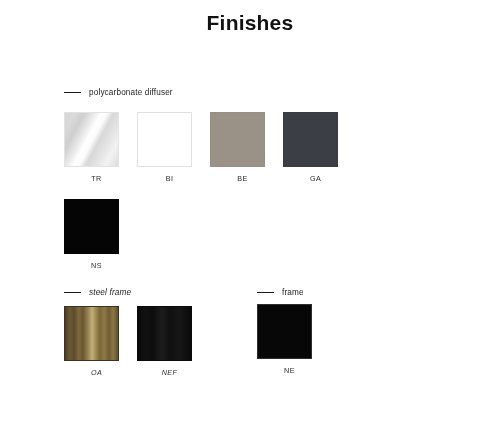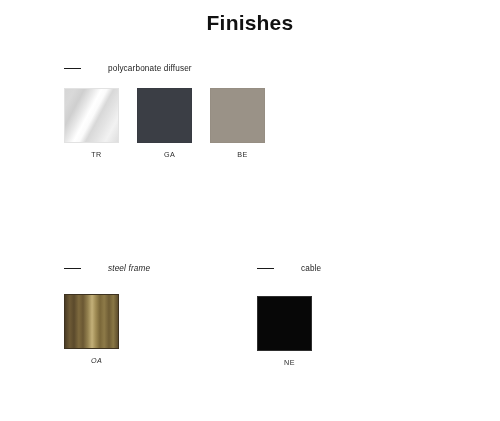--- a/index.html
+++ b/index.html
@@ -28,22 +28,23 @@
     color: #111111;
   }
 
   .section {
     position: absolute;
   }
 
   .section-head {
     display: flex;
     align-items: center;
-    gap: 27px;
+    gap: 8px;
     height: 12px;
+    margin-top: 24px;
   }
   .section-dash {
     display: block;
     width: 17px;
     height: 0;
     border-top: 1.4px solid #1a1a1a;
   }
   .section-label {
     font-size: 8.2px;
     color: #1c1c1c;
@@ -143,52 +144,64 @@
     <span class="section-dash"></span>
     <span class="section-label">polycarbonate diffuser</span>
   </div>
 
   <div class="swatch-row" style="margin-top:14px;">
     <div class="swatch-cell">
       <div class="swatch fin-tr"></div>
       <div class="swatch-label">TR</div>
     </div>
     <div class="swatch-cell">
+      <div class="swatch fin-bi"></div>
+      <div class="swatch-label">BI</div>
+    </div>
+    <div class="swatch-cell">
+      <div class="swatch fin-be"></div>
+      <div class="swatch-label">BE</div>
+    </div>
+    <div class="swatch-cell">
       <div class="swatch fin-ga"></div>
       <div class="swatch-label">GA</div>
     </div>
-    <div class="swatch-cell">
-      <div class="swatch fin-be"></div>
-      <div class="swatch-label">BE</div>
-    </div>
   </div>
 
   <div class="swatch-row" style="margin-top:16px;">
+    <div class="swatch-cell">
+      <div class="swatch fin-ns"></div>
+      <div class="swatch-label">NS</div>
+    </div>
   </div>
 </div>
 
 <div class="section" style="left:64px; top:262px;font-style:italic;">
   <div class="section-head">
     <span class="section-dash"></span>
     <span class="section-label">steel frame</span>
   </div>
 
-  <div class="swatch-row" style="margin-top:20px;">
+  <div class="swatch-row" style="margin-top:8px;">
     <div class="swatch-cell">
       <div class="swatch fin-oa"></div>
       <div class="swatch-label">OA</div>
+    </div>
+    <div class="swatch-cell">
+      <div class="swatch fin-nef"></div>
+      <div class="swatch-label">NEF</div>
     </div>
   </div>
 </div>
 
 <div class="section" style="left:257px; top:262px;">
   <div class="section-head">
     <span class="section-dash"></span>
-    <span class="section-label">cable</span>
-  </div>
-
-  <div class="swatch-row" style="margin-top:22px;">
+    <span class="section-label">frame</span>
+  </div>
+
+  <div class="swatch-row" style="margin-top:6px;">
     <div class="swatch-cell">
       <div class="swatch fin-ne"></div>
       <div class="swatch-label">NE</div>
     </div>
   </div>
 </div>
 
 </body></html>

